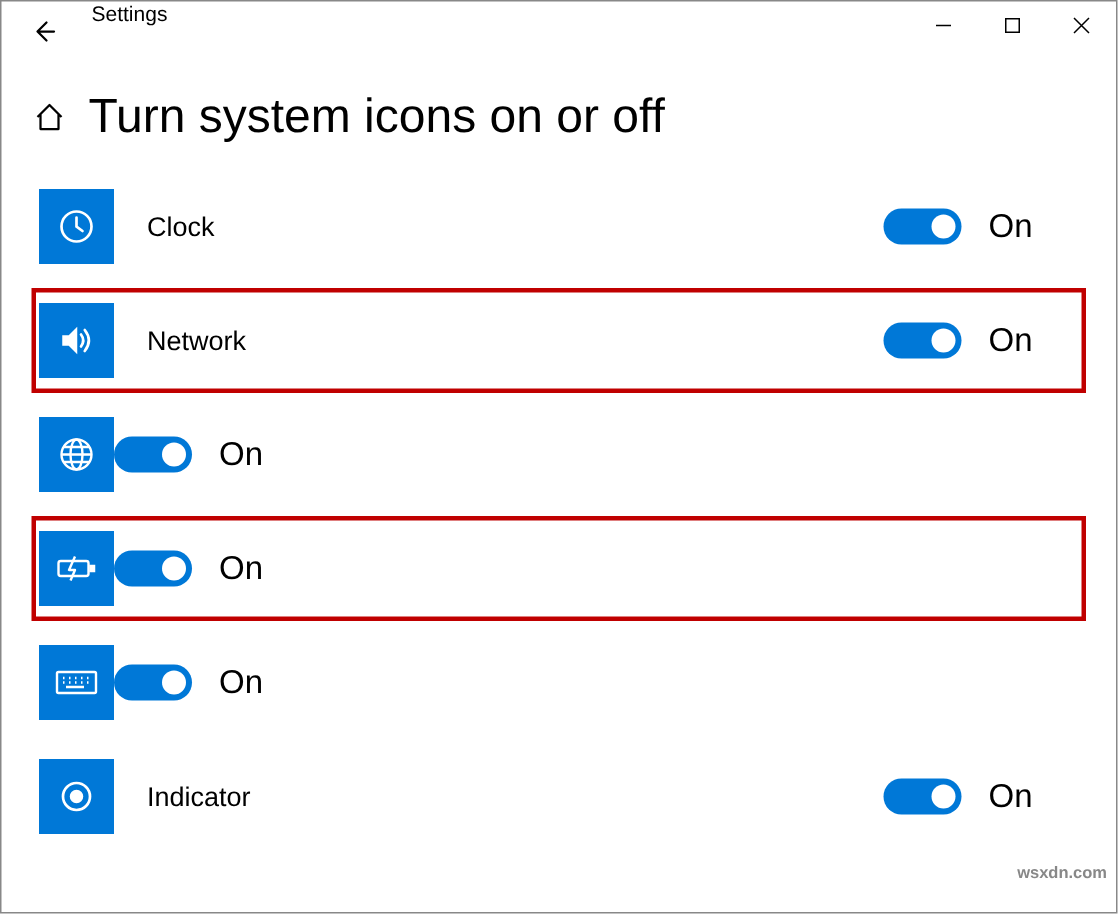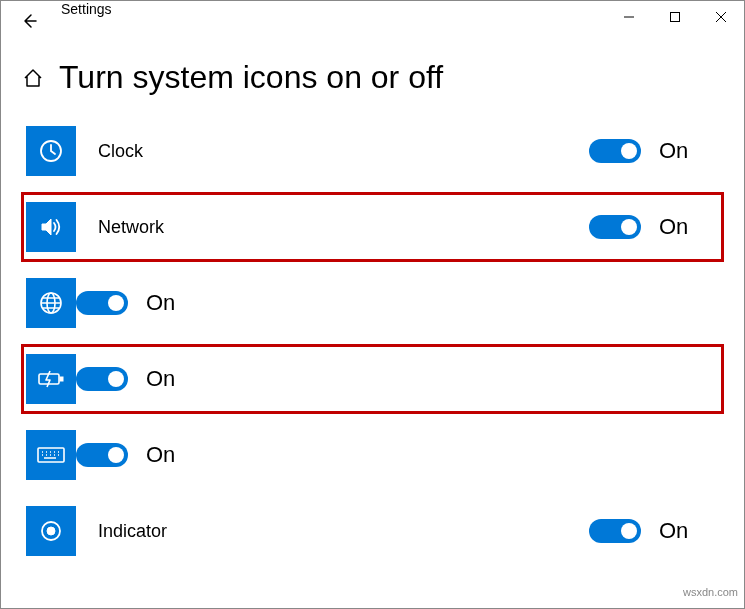--- a/index.html
+++ b/index.html
@@ -118,23 +118,24 @@
     }
     .toggle-state {
       margin-left: 18px;
       font-size: 22px;
       color: #000;
       width: 60px;
     }
     .watermark {
       position: absolute;
       right: 6px;
-      bottom: 10px;
+      bottom: 20px;
       font-size: 11px;
       color: #888;
+      font-weight: bold;
     }
   </style>
 </head>
 <body>
 
 <div class="titlebar">
   <div class="back-btn">
     <svg width="18" height="18" viewBox="0 0 18 18">
       <path d="M11 3 L5 9 L11 15 M5 9 H16" stroke="#000" stroke-width="1.5" fill="none" stroke-linecap="round" stroke-linejoin="round"></path>
     </svg>

